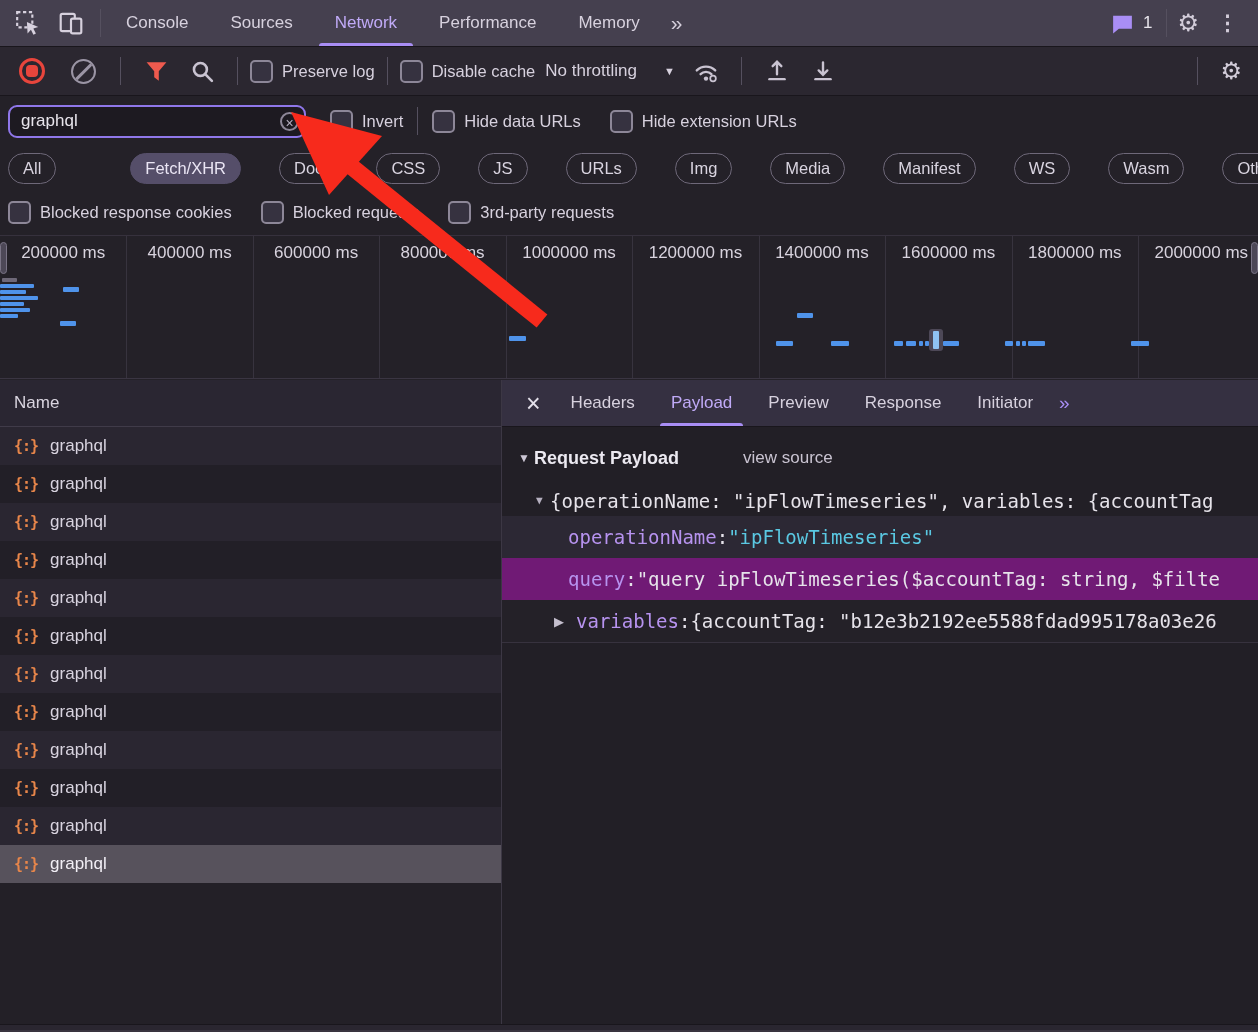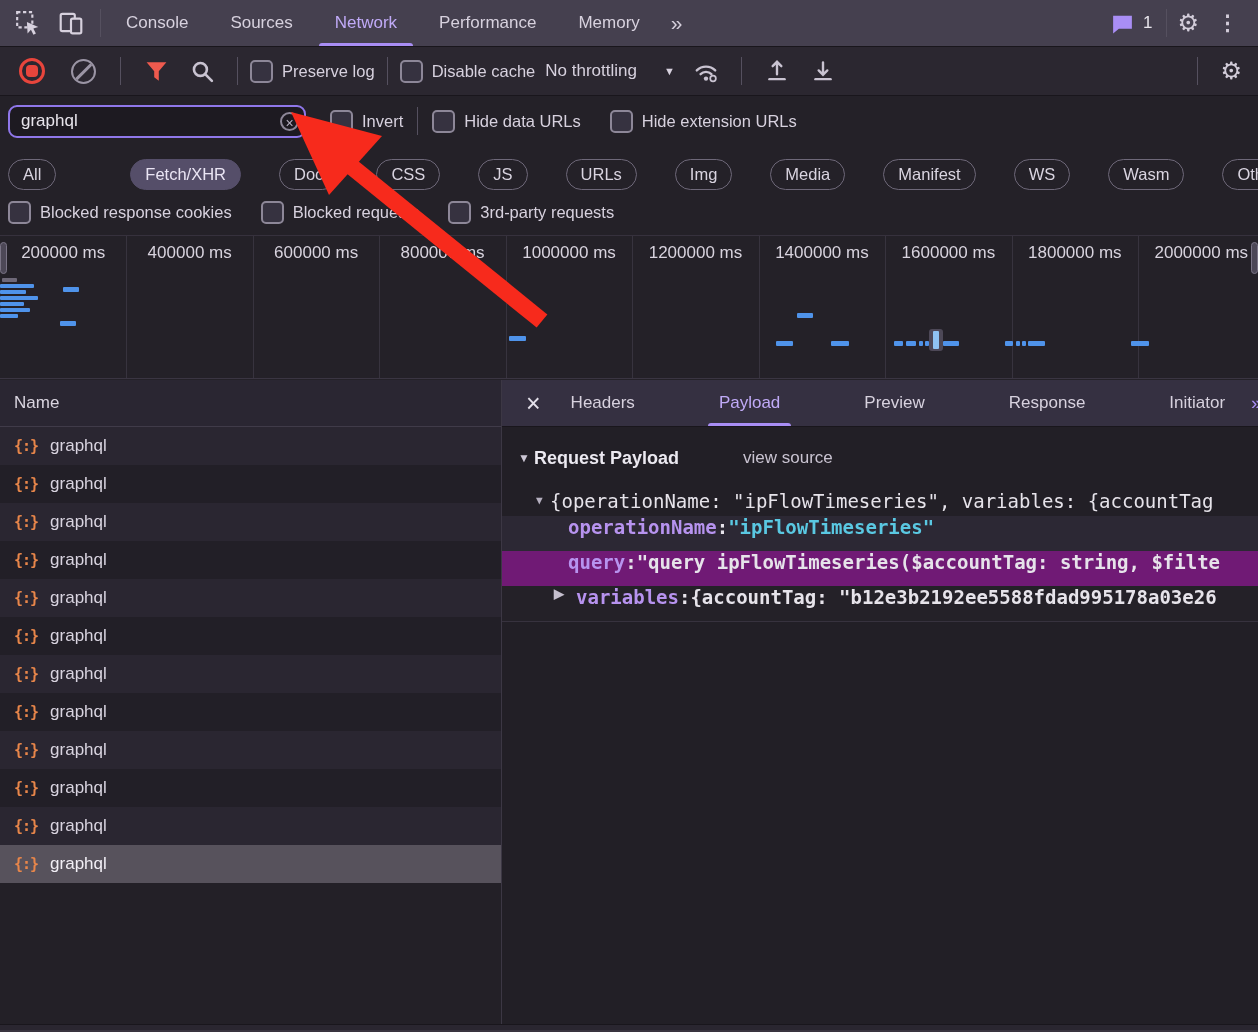--- a/index.html
+++ b/index.html
@@ -37,21 +37,21 @@
   
   .filterrow{position:absolute;top:96px;left:0;right:0;height:50px;display:flex;align-items:center;}
   .filter-box{position:relative;width:298px;height:33px;margin-left:8px;flex:none;}
   .filter-input{width:100%;height:100%;box-sizing:border-box;background:#1d1a21;border:2px solid #8f77ea;
                 border-radius:9px;color:#e8e5ec;font-size:17px;padding:0 34px 0 11px;outline:none;
                 font-family:"Liberation Sans",sans-serif;}
   .clear-btn{position:absolute;right:7px;top:7px;width:19px;height:19px;border:2px solid #8d8798;border-radius:50%;
              color:#b5afc0;font-size:14px;line-height:18px;text-align:center;box-sizing:border-box;}
   .filterrow .hdiv{height:28px;margin:0 14px;}
   
-  .chiprow{position:absolute;top:146px;left:0;right:0;height:44px;display:flex;align-items:flex-end;padding-left:8px;gap:28px;}
+  .chiprow{position:absolute;top:146px;left:0;right:0;height:44px;display:flex;align-items:center;padding-left:8px;gap:28px;}
   .chip{height:31px;padding:0 14px;margin-right:10px;border:1.5px solid #6e6879;border-radius:16px;
         display:flex;align-items:center;font-size:16.5px;color:#d9d4e0;box-sizing:border-box;white-space:nowrap;}
   .chip.sel{background:#554e69;border-color:#554e69;color:#eae5f4;}
   .chiprow .hdiv{height:26px;margin:0 8px 0 0;}
   
   .cbrow{position:absolute;top:190px;left:2px;right:0;height:45px;display:flex;align-items:center;padding-left:6px;}
   .cbrow .cb-group{margin-right:29px;}
   
   .overview{position:absolute;top:235px;left:0;width:1258px;height:144px;border-top:1px solid #36313d;
             border-bottom:1px solid #3a3542;box-sizing:border-box;overflow:hidden;background:#242128;}
@@ -81,21 +81,21 @@
   .dtab.active::after{content:"";position:absolute;left:7px;right:7px;bottom:0;height:3px;background:#a98ef5;border-radius:3px 3px 0 0;}
   .dchevron{display:flex;align-items:center;font-size:19px;color:#a98ef5;padding:0 8px;letter-spacing:-2px;}
   
   .rp-head{height:32px;margin-top:15px;display:flex;align-items:center;padding-left:16px;}
   .tri{font-size:12px;color:#cdc7d5;width:14px;flex:none;}
   .tri.small{font-size:11px;color:#b6b0c0;}
   .rp-title{font-size:18px;font-weight:bold;color:#ece9f1;margin-left:2px;}
   .rp-viewsource{font-size:17px;color:#c9c3d1;margin-left:64px;}
   .mono{font-family:"DejaVu Sans Mono",monospace;font-size:19px;}
   .rowB{height:31px;margin-top:11px;display:flex;align-items:center;padding-left:34px;white-space:nowrap;overflow:hidden;color:#e6e3ea;}
-  .prow{height:35px;display:flex;padding-left:66px;white-space:nowrap;overflow:hidden;font-weight:bold;}
+  .prow{height:42px;display:flex;align-items:center;padding-left:66px;white-space:nowrap;overflow:hidden;}
   .prow.c0{background:#2c2834;}
   .prow.c1{background:#701a75;}
   .prow.c2{background:#242128;padding-left:52px;}
   .prow .expander{font-size:13px;color:#c5bfce;width:22px;flex:none;font-family:"Liberation Sans",sans-serif;}
   .key{color:#b793ef;}
   .plain{color:#e6e3ea;}
   .str{color:#5ac8e2;}
   .tree-end{height:1px;background:#37323e;}
   
   .bottombar{position:absolute;left:0;right:0;bottom:0;height:8px;background:#2a2630;border-top:1px solid #19161c;
@@ -351,21 +351,21 @@
           <span class="json-icon">{:}</span>
           <span>graphql</span>
         </div>
       </div>
   </div>
   <div class="panel-div"></div>
 
   <div class="rightpanel">
     <div class="dtabbar">
       <span class="close-x">×</span>
-      <span style="display:flex;gap:48px;" id="detail-tabs">
+      <span style="display:flex;" id="detail-tabs">
           <span class="dtab">Headers</span>
           <span class="dtab active">Payload</span>
           <span class="dtab">Preview</span>
           <span class="dtab">Response</span>
           <span class="dtab">Initiator</span>
         </span>
       <span class="dchevron">»</span>
     </div>
     <div class="rp-head">
       <span class="tri">▼</span>

